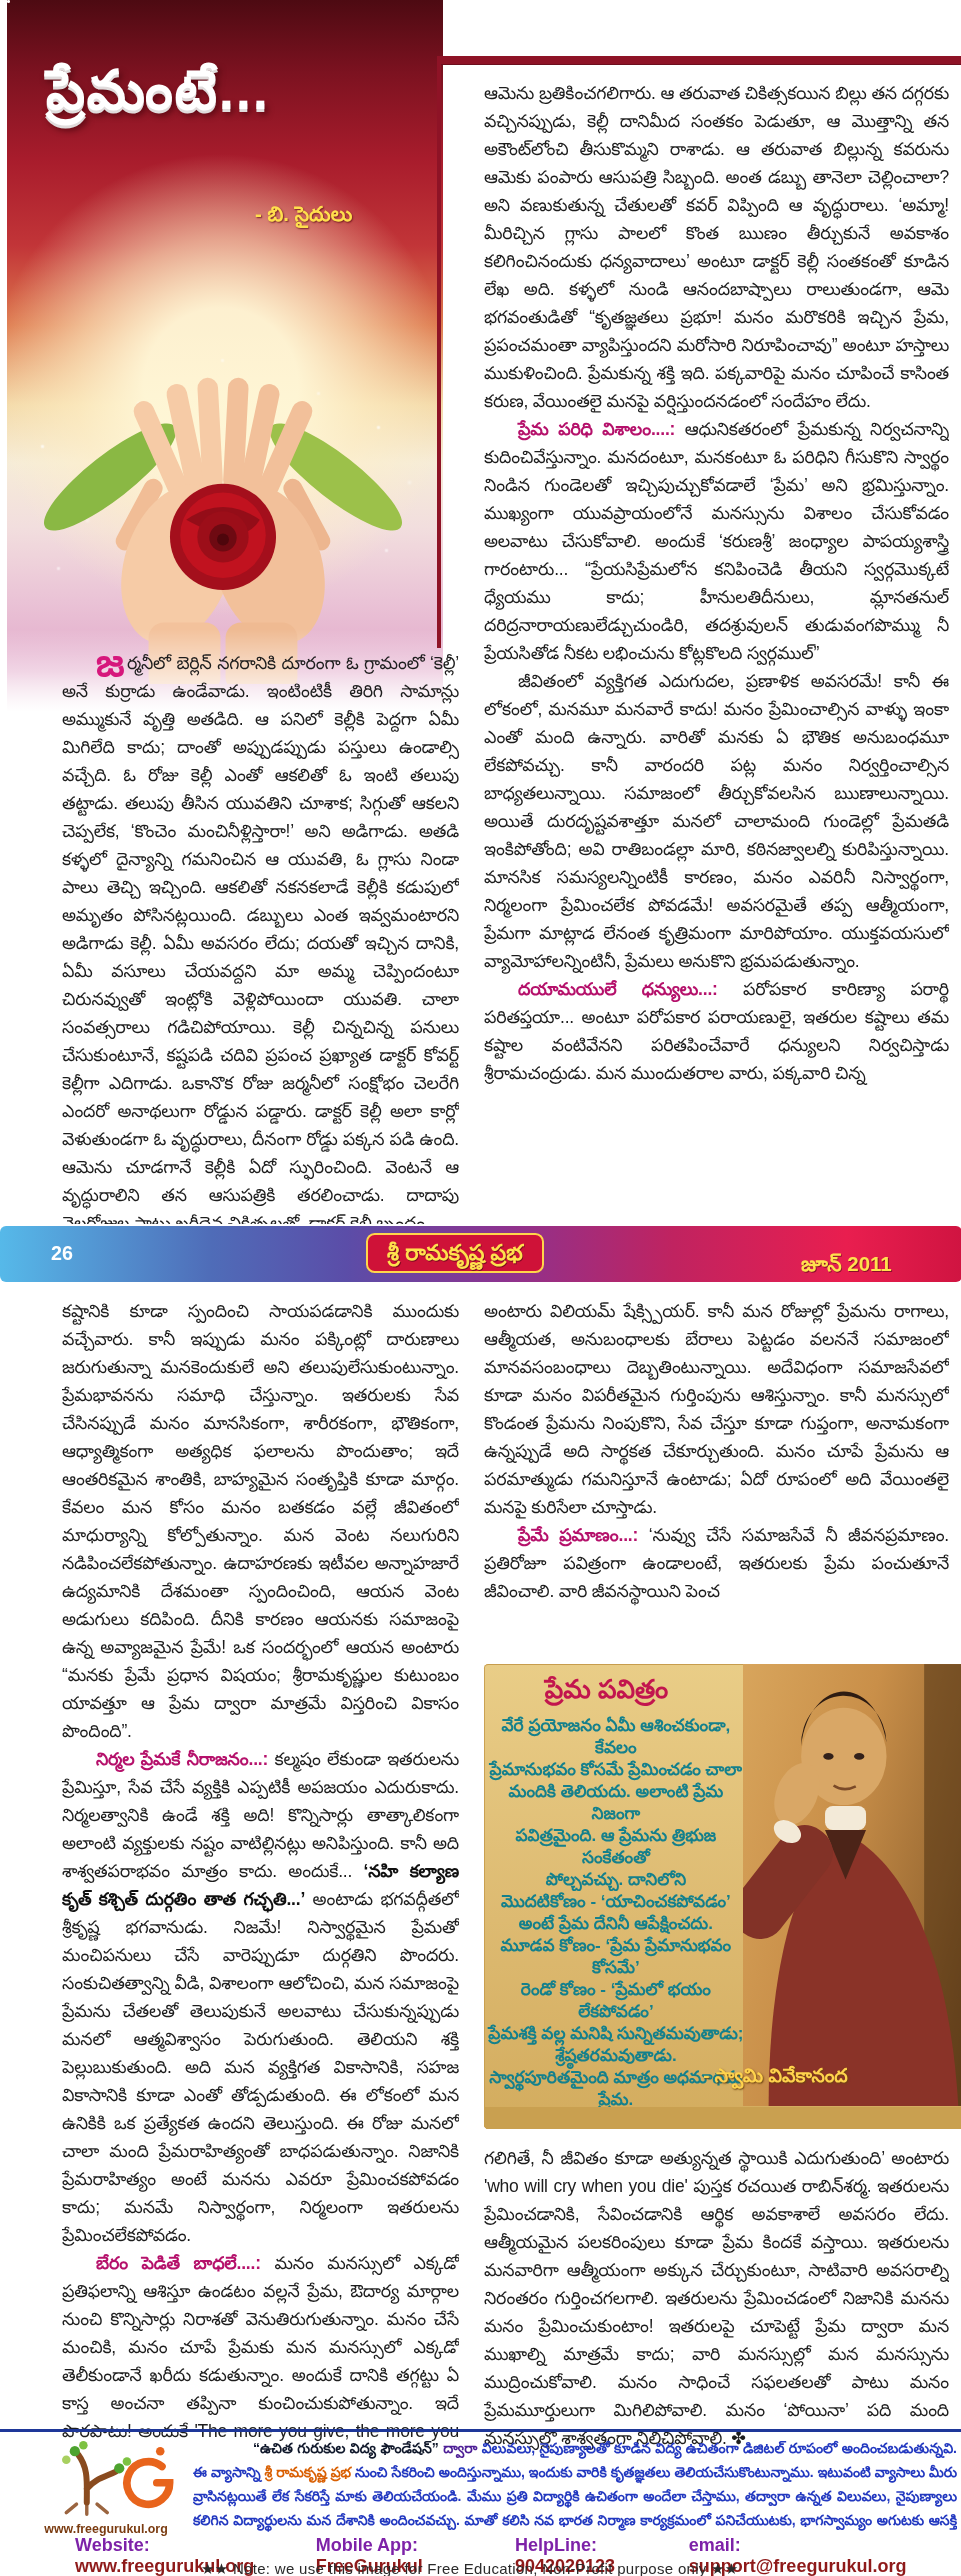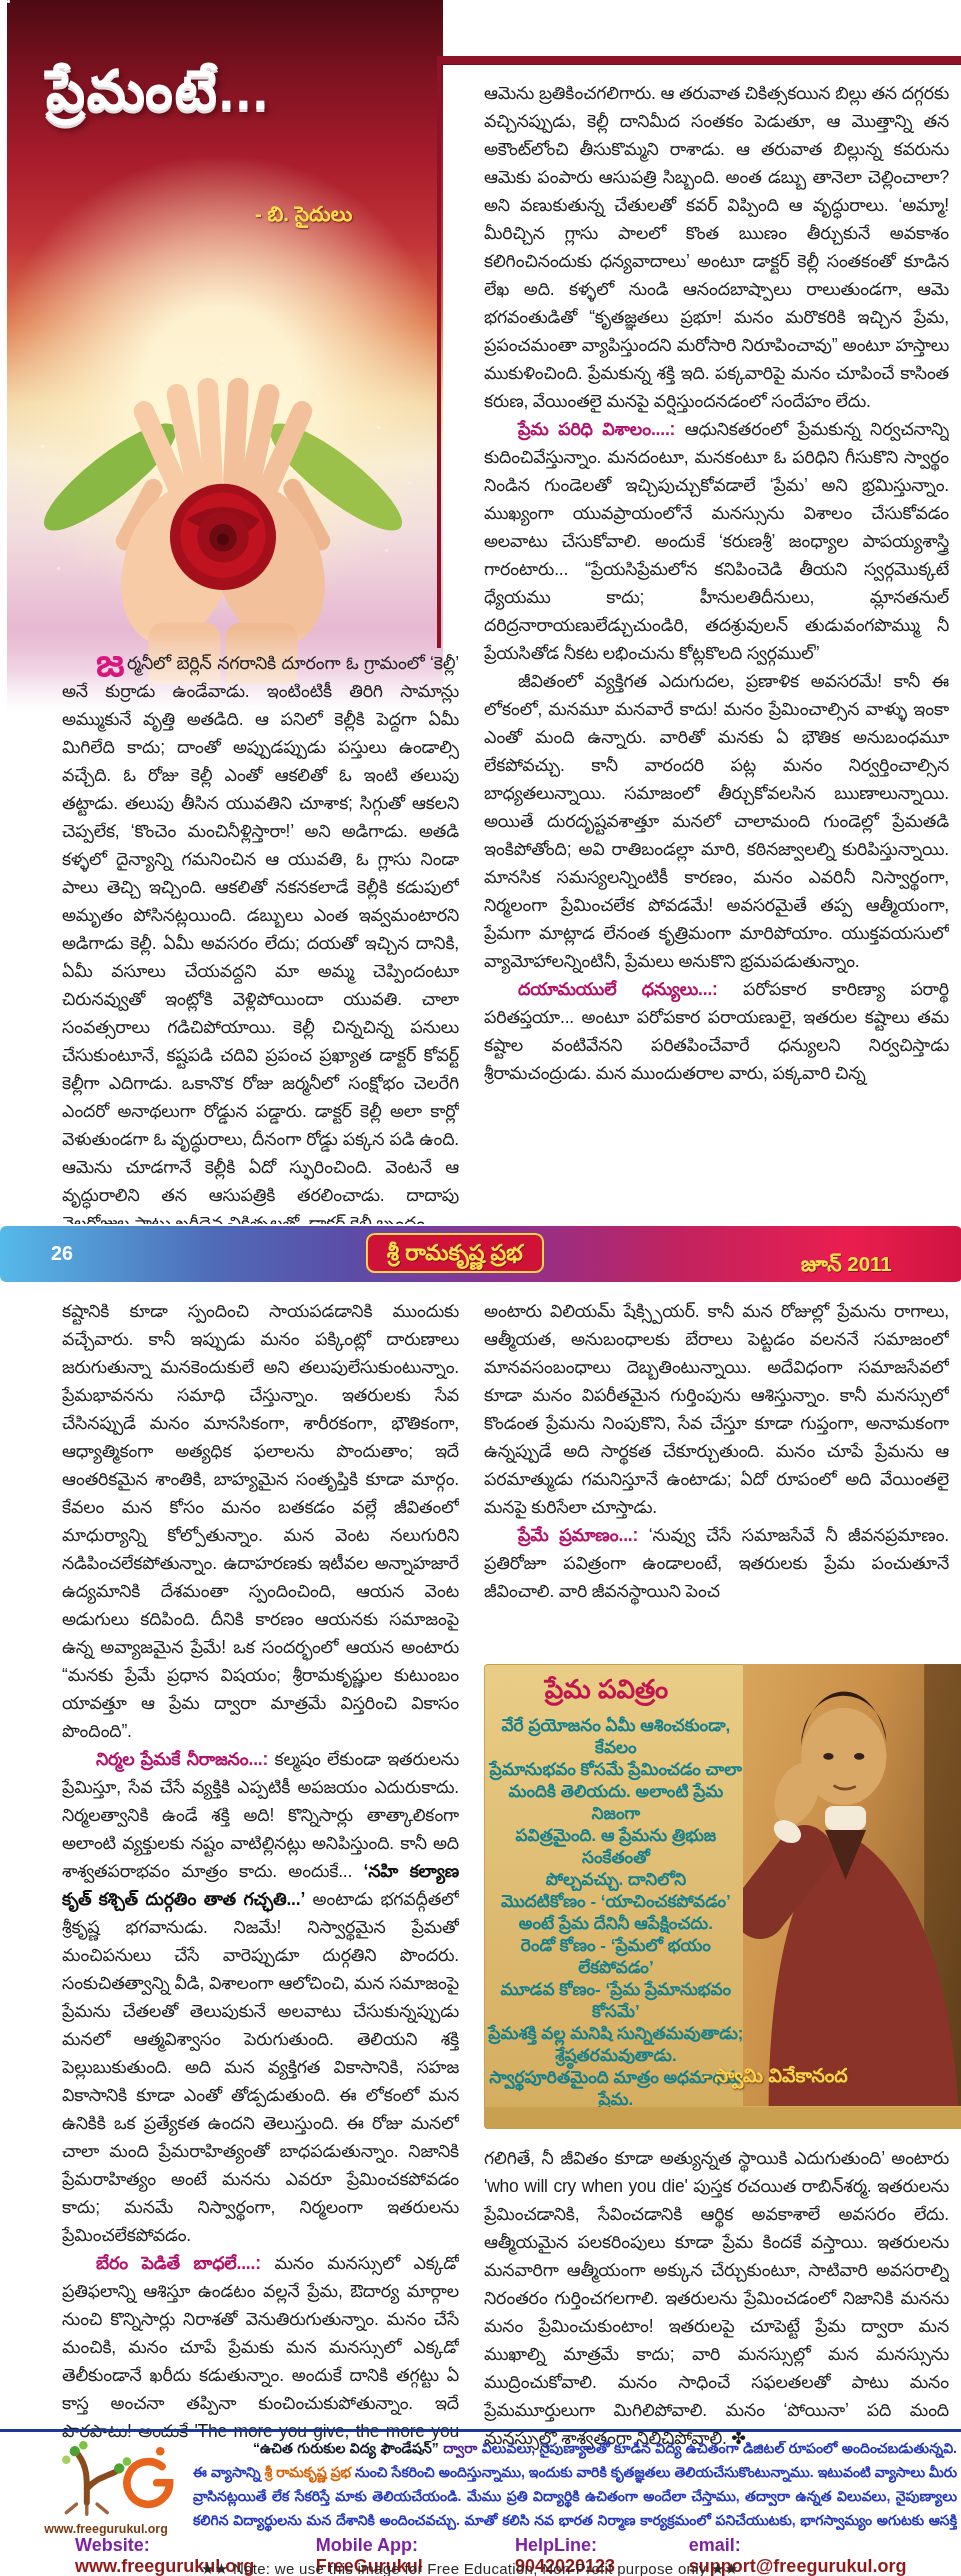--- a/index.html
+++ b/index.html
@@ -162,22 +162,22 @@
     </div>
     <div class="qtitle">ప్రేమ పవిత్రం</div>
     <div class="qlines">
       <div>వేరే ప్రయోజనం ఏమీ ఆశించకుండా, కేవలం</div>
       <div>ప్రేమానుభవం కోసమే ప్రేమించడం చాలా</div>
       <div>మందికి తెలియదు. అలాంటి ప్రేమ నిజంగా</div>
       <div>పవిత్రమైంది. ఆ ప్రేమను త్రిభుజ సంకేతంతో</div>
       <div>పోల్చవచ్చు. దానిలోని</div>
       <div>మొదటికోణం - ‘యాచించకపోవడం’</div>
       <div>అంటే ప్రేమ దేనినీ ఆపేక్షించదు.</div>
+      <div>మూడవ కోణం- ‘ప్రేమ ప్రేమానుభవం కోసమే’</div>
       <div>రెండో కోణం - ‘ప్రేమలో భయం లేకపోవడం’</div>
-      <div>మూడవ కోణం- ‘ప్రేమ ప్రేమానుభవం కోసమే’</div>
       <div>ప్రేమశక్తి వల్ల మనిషి సున్నితమవుతాడు;</div>
       <div>శ్రేష్ఠతరమవుతాడు.</div>
       <div>స్వార్థపూరితమైంది మాత్రం అధమాధమ ప్రేమ.</div>
     </div>
     <div class="qattr">- స్వామి వివేకానంద</div>
     <div class="qbox-strip"></div>
   </div>
 
   <div class="col" style="left:484px;top:2144px;width:465px;height:306px;">
     <p class="para ni">గలిగితే, నీ జీవితం కూడా అత్యున్నత స్థాయికి ఎదుగుతుంది’ అంటారు 'who will cry when you die' పుస్తక రచయిత రాబిన్‌శర్మ. ఇతరులను ప్రేమించడానికి, సేవించడానికి ఆర్థిక అవకాశాలే అవసరం లేదు. ఆత్మీయమైన పలకరింపులు కూడా ప్రేమ కిందకే వస్తాయి. ఇతరులను మనవారిగా ఆత్మీయంగా అక్కున చేర్చుకుంటూ, సాటివారి అవసరాల్ని నిరంతరం గుర్తించగలగాలి. ఇతరులను ప్రేమించడంలో నిజానికి మనను మనం ప్రేమించుకుంటాం! ఇతరులపై చూపెట్టే ప్రేమ ద్వారా మన ముఖాల్ని మాత్రమే కాదు; వారి మనస్సుల్లో మన మనస్సును ముద్రించుకోవాలి. మనం సాధించే సఫలతలతో పాటు మనం ప్రేమమూర్తులుగా మిగిలిపోవాలి. మనం ‘పోయినా’ పది మంది మనస్సుల్లో శాశ్వతంగా నిలిచిపోవాలి. ✤</p>

